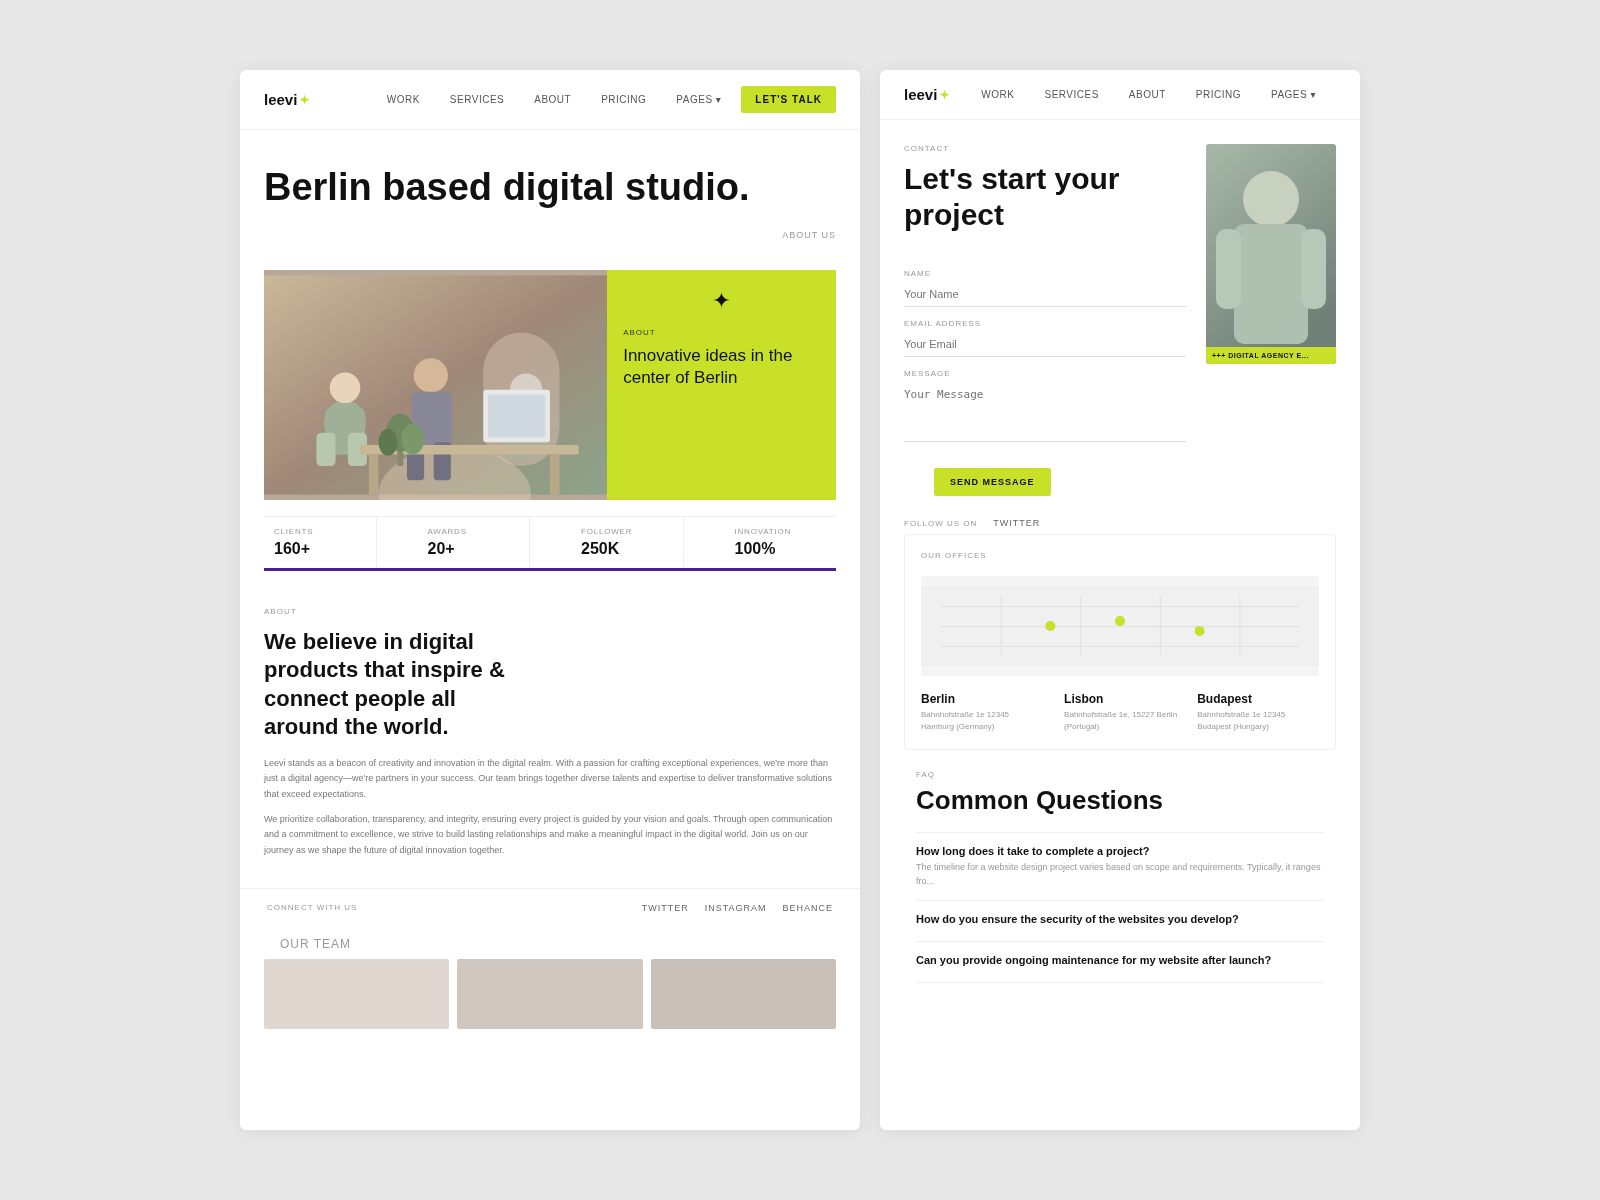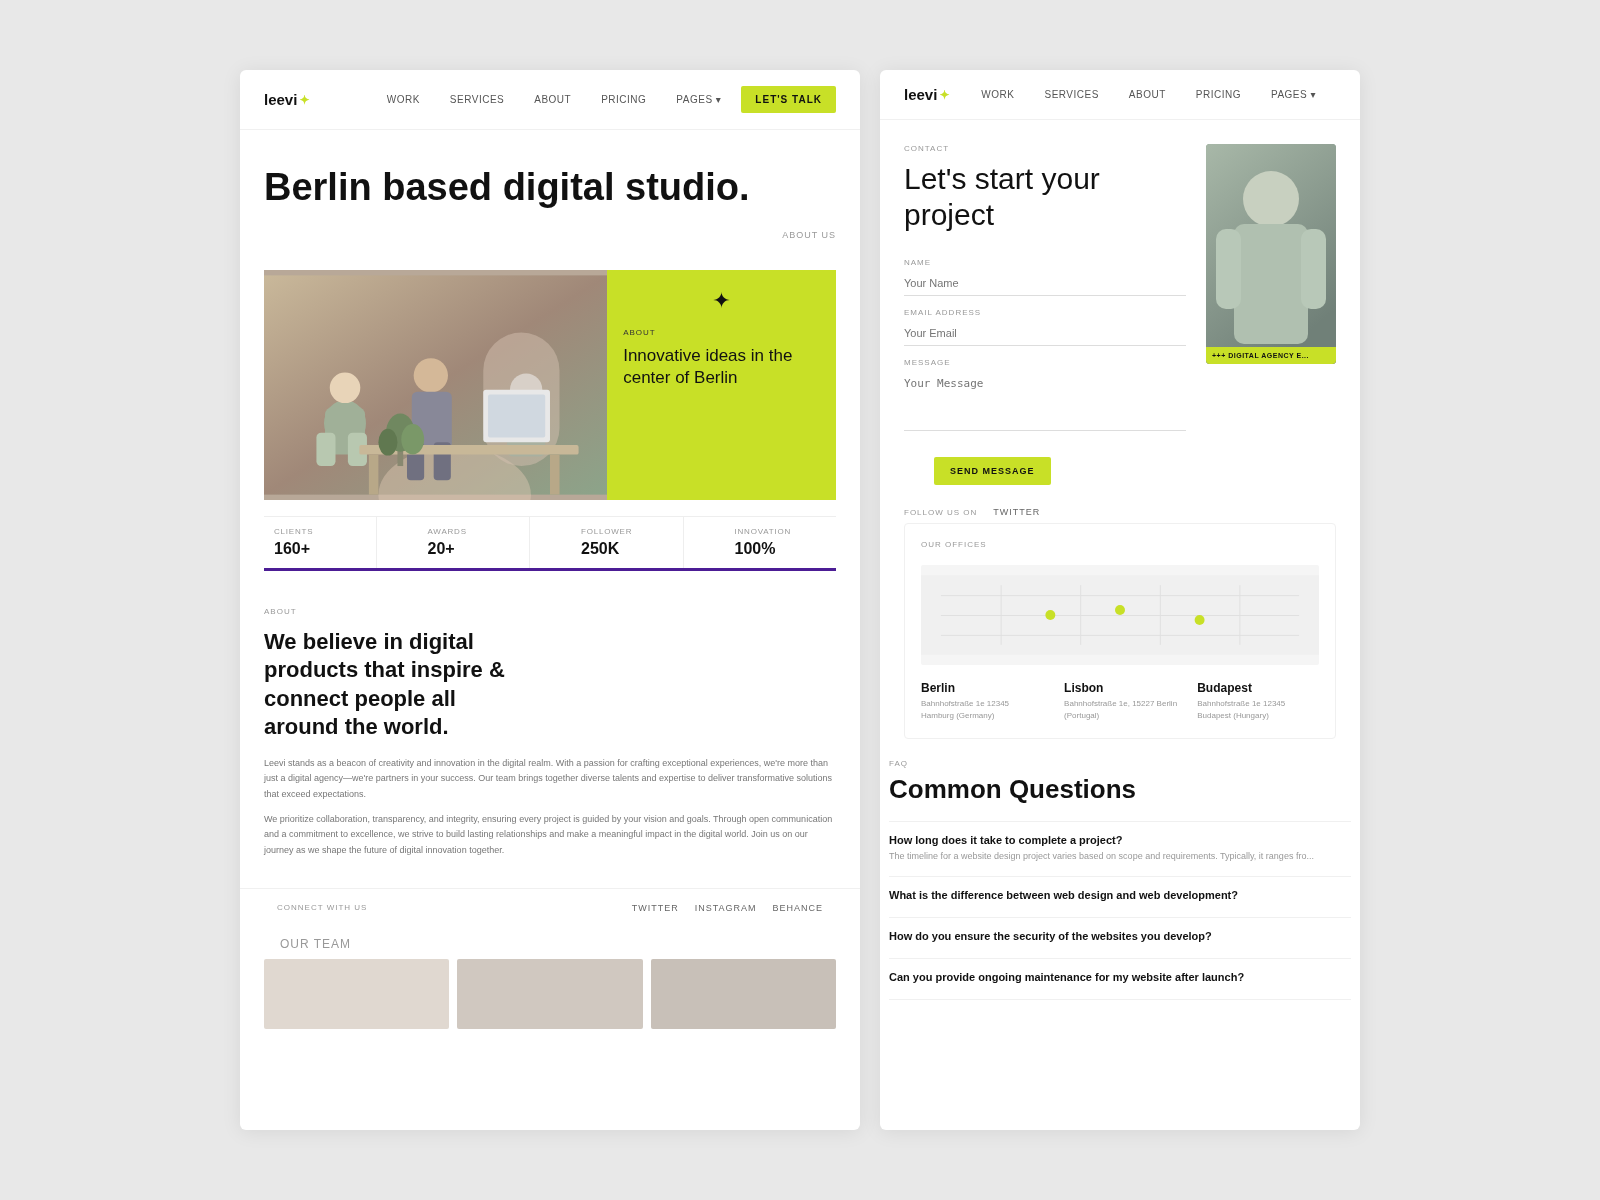--- a/index.html
+++ b/index.html
@@ -192,21 +192,21 @@
       font-size: 9px;
       color: #777;
       line-height: 1.7;
       margin-bottom: 10px;
     }
 
     
     .connect {
       display: flex;
       align-items: center;
-      padding: 14px 37px;
+      padding: 14px 27px;
       border-top: 1px solid #f0f0f0;
     }
     .connect-label {
       font-size: 8px;
       text-transform: uppercase;
       letter-spacing: 1px;
       color: #999;
       margin-right: auto;
     }
     .connect-links {
@@ -268,24 +268,24 @@
     }
     .contact-tag {
       font-size: 8px;
       text-transform: uppercase;
       letter-spacing: 1px;
       color: #999;
       margin-bottom: 8px;
     }
     .contact-title {
       font-size: 30px;
-      font-weight: 400;
+      font-weight: 700;
       color: #111;
       line-height: 1.2;
-      margin-bottom: 25px;
+      margin-bottom: 36px;
     }
     .form-field {
       margin-bottom: 12px;
     }
     .form-label {
       font-size: 8px;
       text-transform: uppercase;
       letter-spacing: 1px;
       color: #999;
       margin-bottom: 4px;
@@ -396,21 +396,21 @@
       margin-bottom: 3px;
     }
     .office-addr {
       font-size: 8px;
       color: #999;
       line-height: 1.5;
     }
 
     
     .faq-section {
-      padding: 20px 9px 0;
+      padding: 20px 36px 0;
     }
     .faq-tag {
       font-size: 8px;
       text-transform: uppercase;
       letter-spacing: 1px;
       color: #999;
       margin-bottom: 6px;
     }
     .faq-title {
       font-size: 26px;
@@ -669,23 +669,20 @@
 
   <div class="faq-section">
     <div class="faq-tag">FAQ</div>
     <h2 class="faq-title">Common Questions</h2>
     <div class="faq-list">
       <div class="faq-item">
         <div class="faq-question">How long does it take to complete a project?</div>
         <div class="faq-answer">The timeline for a website design project varies based on scope and requirements. Typically, it ranges fro...</div>
       </div>
       <div class="faq-item">
-        <div class="faq-question">What is the difference between web design and web development?</div>
-      </div>
-      <div class="faq-item">
         <div class="faq-question">How do you ensure the security of the websites you develop?</div>
       </div>
       <div class="faq-item">
         <div class="faq-question">Can you provide ongoing maintenance for my website after launch?</div>
       </div>
     </div>
   </div>
 </div>
 
 </body></html>

